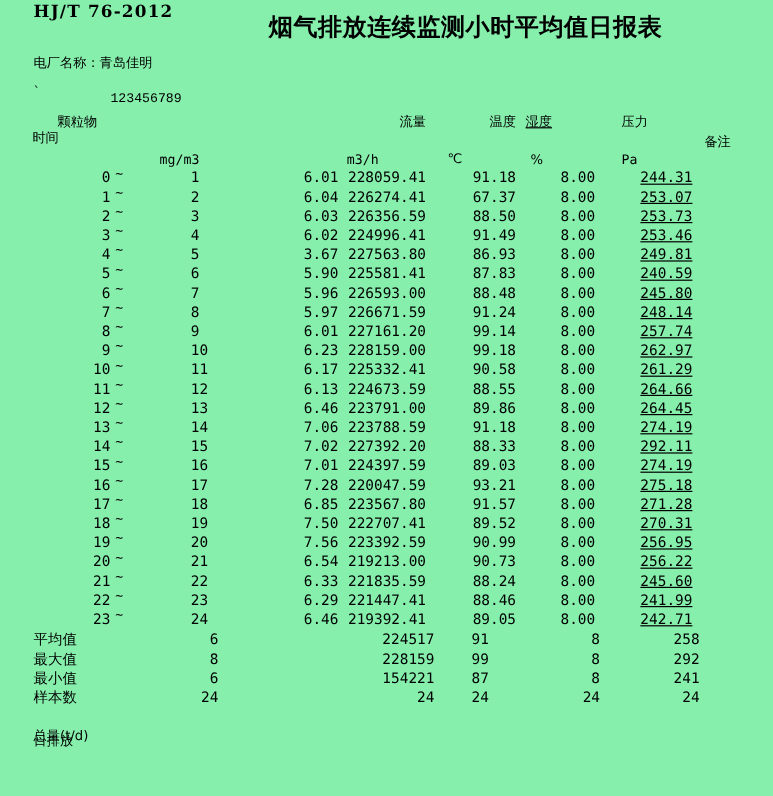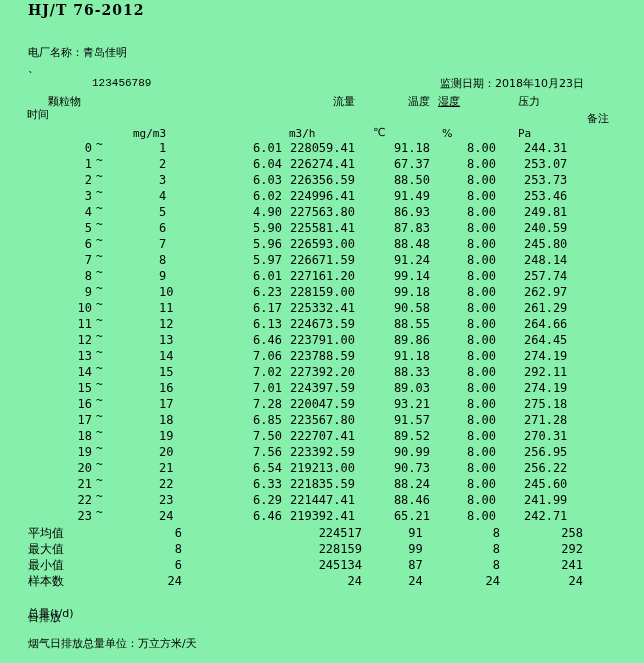--- a/index.html
+++ b/index.html
@@ -31,37 +31,37 @@
   .data-row,.sum-row{position:absolute;left:0;width:644px;height:16px;}
   .c{position:absolute;top:0;font-size:12px;line-height:13px;white-space:pre;
      font-family:"DejaVu Sans Mono",monospace;}
   .hstart{left:60px;width:32px;text-align:right;}
   .tilde{left:96px;top:-4px;font-size:11px;}
   .hend{left:159px;}
   .pm{left:216px;width:66px;text-align:right;}
   .flow{left:280px;width:75px;text-align:right;}
   .temp{left:380px;width:50px;text-align:right;}
   .hum{left:446px;width:50px;text-align:right;}
-  .press{left:524px;width:65px;text-align:left;}
+  .press{left:512px;width:65px;text-align:right;text-decoration:underline;}
   .slabel{left:28px;font-family:Liberation Serif, serif;}
   .sv0{left:120px;width:62px;text-align:right;}
   .sv1{left:288px;width:74px;text-align:right;}
-  .sv2{left:393px;width:45px;text-align:center;}
+  .sv2{left:393px;width:45px;text-align:left;}
   .sv3{left:455px;width:45px;text-align:right;}
   .sv4{left:518px;width:65px;text-align:right;}
 </style>
 </head>
 <body>
 
 <div class="page">
   <div class="t" id="standard">HJ/T 76-2012</div>
+  <div class="t" id="title">烟气排放连续监测小时平均值日报表</div>
   <div class="t" id="plant">电厂名称：青岛佳明</div>
   <div class="t" id="tick">`</div>
   <div class="t num" id="serial">123456789</div>
-  <div class="t" id="date">监测日期：2018年10月23日</div>
 
   <div class="t" id="h-pm">颗粒物</div>
   <div class="t" id="h-time">时间</div>
   <div class="t" id="h-flow">流量</div>
   <div class="t" id="h-temp">温度</div>
   <div class="t" id="h-hum">湿度</div>
   <div class="t" id="h-press">压力</div>
   <div class="t" id="h-note">备注</div>
 
   <div class="t num" id="u-pm">mg/m3</div>
@@ -108,21 +108,21 @@
         <span class="c pm">6.02</span>
         <span class="c flow">224996.41</span>
         <span class="c temp">91.49</span>
         <span class="c hum">8.00</span>
         <span class="c press">253.46</span>
       </div>
       <div class="data-row" style="top: 206px;">
         <span class="c hstart">4</span>
         <span class="c tilde">~</span>
         <span class="c hend">5</span>
-        <span class="c pm">4.90</span>
+        <span class="c pm">3.67</span>
         <span class="c flow">227563.80</span>
         <span class="c temp">86.93</span>
         <span class="c hum">8.00</span>
         <span class="c press">249.81</span>
       </div>
       <div class="data-row" style="top: 222px;">
         <span class="c hstart">5</span>
         <span class="c tilde">~</span>
         <span class="c hend">6</span>
         <span class="c pm">5.90</span>
@@ -300,21 +300,21 @@
         <span class="c temp">88.46</span>
         <span class="c hum">8.00</span>
         <span class="c press">241.99</span>
       </div>
       <div class="data-row" style="top: 510px;">
         <span class="c hstart">23</span>
         <span class="c tilde">~</span>
         <span class="c hend">24</span>
         <span class="c pm">6.46</span>
         <span class="c flow">219392.41</span>
-        <span class="c temp">65.21</span>
+        <span class="c temp">89.05</span>
         <span class="c hum">8.00</span>
         <span class="c press">242.71</span>
       </div>
     </div>
   <div id="summary-rows">
       <div class="sum-row" style="top: 527px;">
         <span class="c slabel">平均值</span>
         <span class="c sv0">6</span>
         <span class="c sv1">224517</span>
         <span class="c sv2">91</span>
@@ -325,31 +325,30 @@
         <span class="c slabel">最大值</span>
         <span class="c sv0">8</span>
         <span class="c sv1">228159</span>
         <span class="c sv2">99</span>
         <span class="c sv3">8</span>
         <span class="c sv4">292</span>
       </div>
       <div class="sum-row" style="top: 559px;">
         <span class="c slabel">最小值</span>
         <span class="c sv0">6</span>
-        <span class="c sv1">245134</span>
+        <span class="c sv1">154221</span>
         <span class="c sv2">87</span>
         <span class="c sv3">8</span>
         <span class="c sv4">241</span>
       </div>
       <div class="sum-row" style="top: 575px;">
         <span class="c slabel">样本数</span>
         <span class="c sv0">24</span>
         <span class="c sv1">24</span>
         <span class="c sv2">24</span>
         <span class="c sv3">24</span>
         <span class="c sv4">24</span>
       </div>
     </div>
 
   <div class="t" id="daily1">日排放</div>
   <div class="t" id="daily2">总量(t/d)</div>
-  <div class="t" id="footer">烟气日排放总量单位：万立方米/天</div>
 </div>
 
 </body></html>

